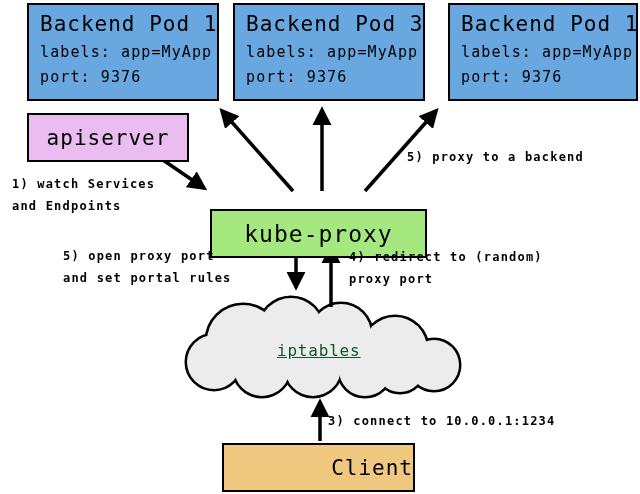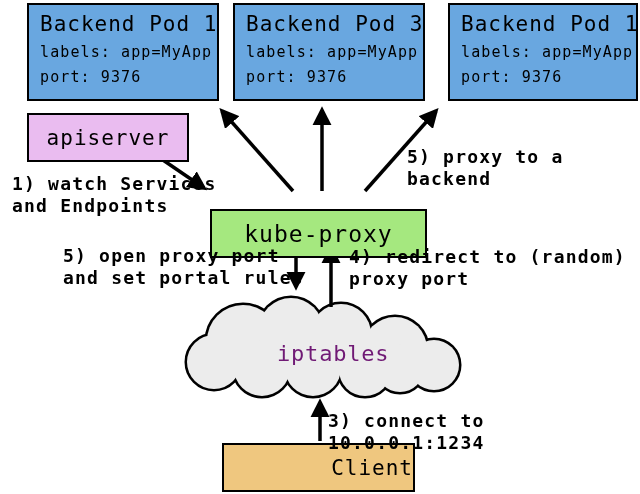--- a/index.html
+++ b/index.html
@@ -50,38 +50,39 @@
     letter-spacing: 1px;
     white-space: nowrap;
   }
   .apiserver { left: 2px; top: 113px; width: 162px; height: 49px; background: #eabcf0; margin-left: 25px; }
   .kubeproxy { left: 210px; top: 209px; width: 217px; height: 49px; background: #a5e87f; font-size: 23px; }
   .client    { left: 222px; top: 443px; width: 193px; height: 49px; background: #efc77f; justify-content: flex-end; }
   .note {
     position: absolute;
     z-index: 3;
     font-weight: bold;
-    font-size: 18px;
+    font-size: 12px;
     letter-spacing: 1.2px;
     line-height: 22px;
     color: #000;
     white-space: pre-line;
   }
   .note1 { left: 12px;  top: 173px; }
   .note2 { left: 63px;  top: 245px; }
   .note3 { left: 328px; top: 410px; }
   .note4 { left: 349px; top: 246px; }
   .note5 { left: 407px; top: 146px; }
   .iptables-label {
     position: absolute;
     z-index: 3;
     left: 277px; top: 341px;
-    font-size: 22px;
+    font-size: 16px;
     letter-spacing: 0.8px;
-    color: #701a75;
+    color: #14532d;
+    text-decoration: underline;
   }
 </style>
 </head>
 <body>
 
 <div class="canvas">
 
   <svg class="overlay" viewBox="0 0 640 494">
     <defs>
       <marker id="arrow" viewBox="0 0 10 10" refX="8" refY="5" markerWidth="5.5" markerHeight="5.5" orient="auto-start-reverse">

